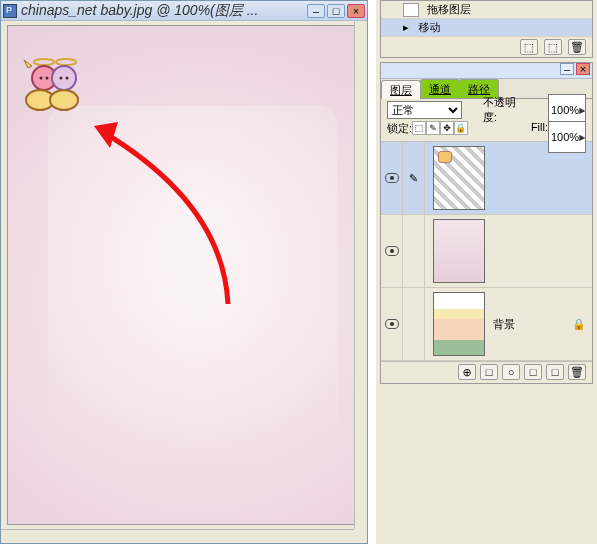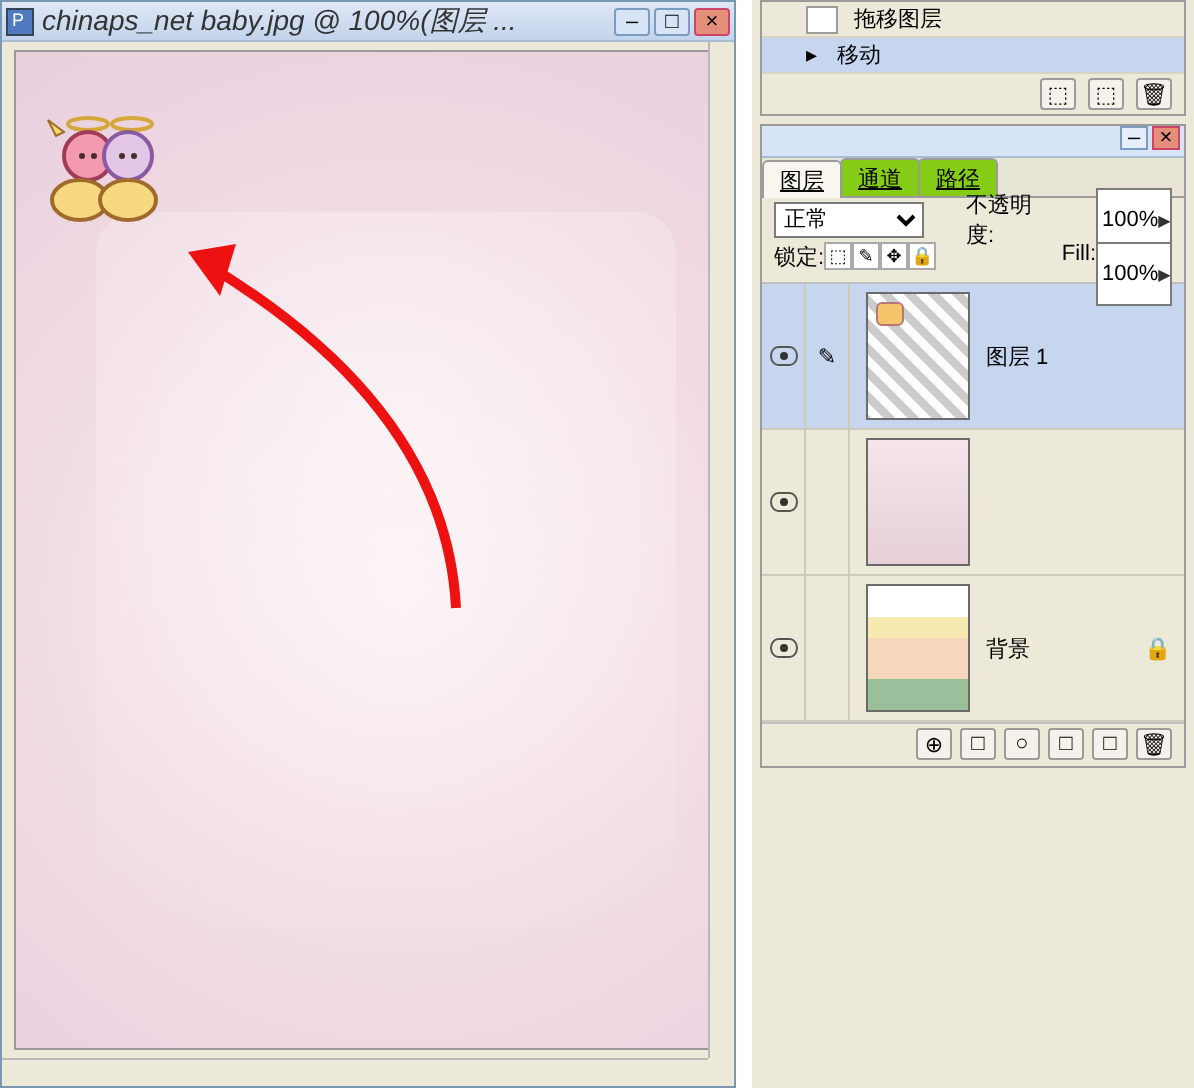--- a/index.html
+++ b/index.html
@@ -163,21 +163,20 @@
 
     <div class="layer-list">
       <div class="layer-row sel">
         <div class="vis-col">
             <span class="eye"></span>
           </div>
         <div class="link-col">✎</div>
         <div class="thumb checker">
             <div class="spot"></div>
           </div>
-        <div class="layer-name">图层 1</div>
       </div>
       <div class="layer-row">
         <div class="vis-col">
             <span class="eye"></span>
           </div>
         <div class="link-col"></div>
         <div class="thumb pink"></div>
       </div>
       <div class="layer-row">
         <div class="vis-col">

